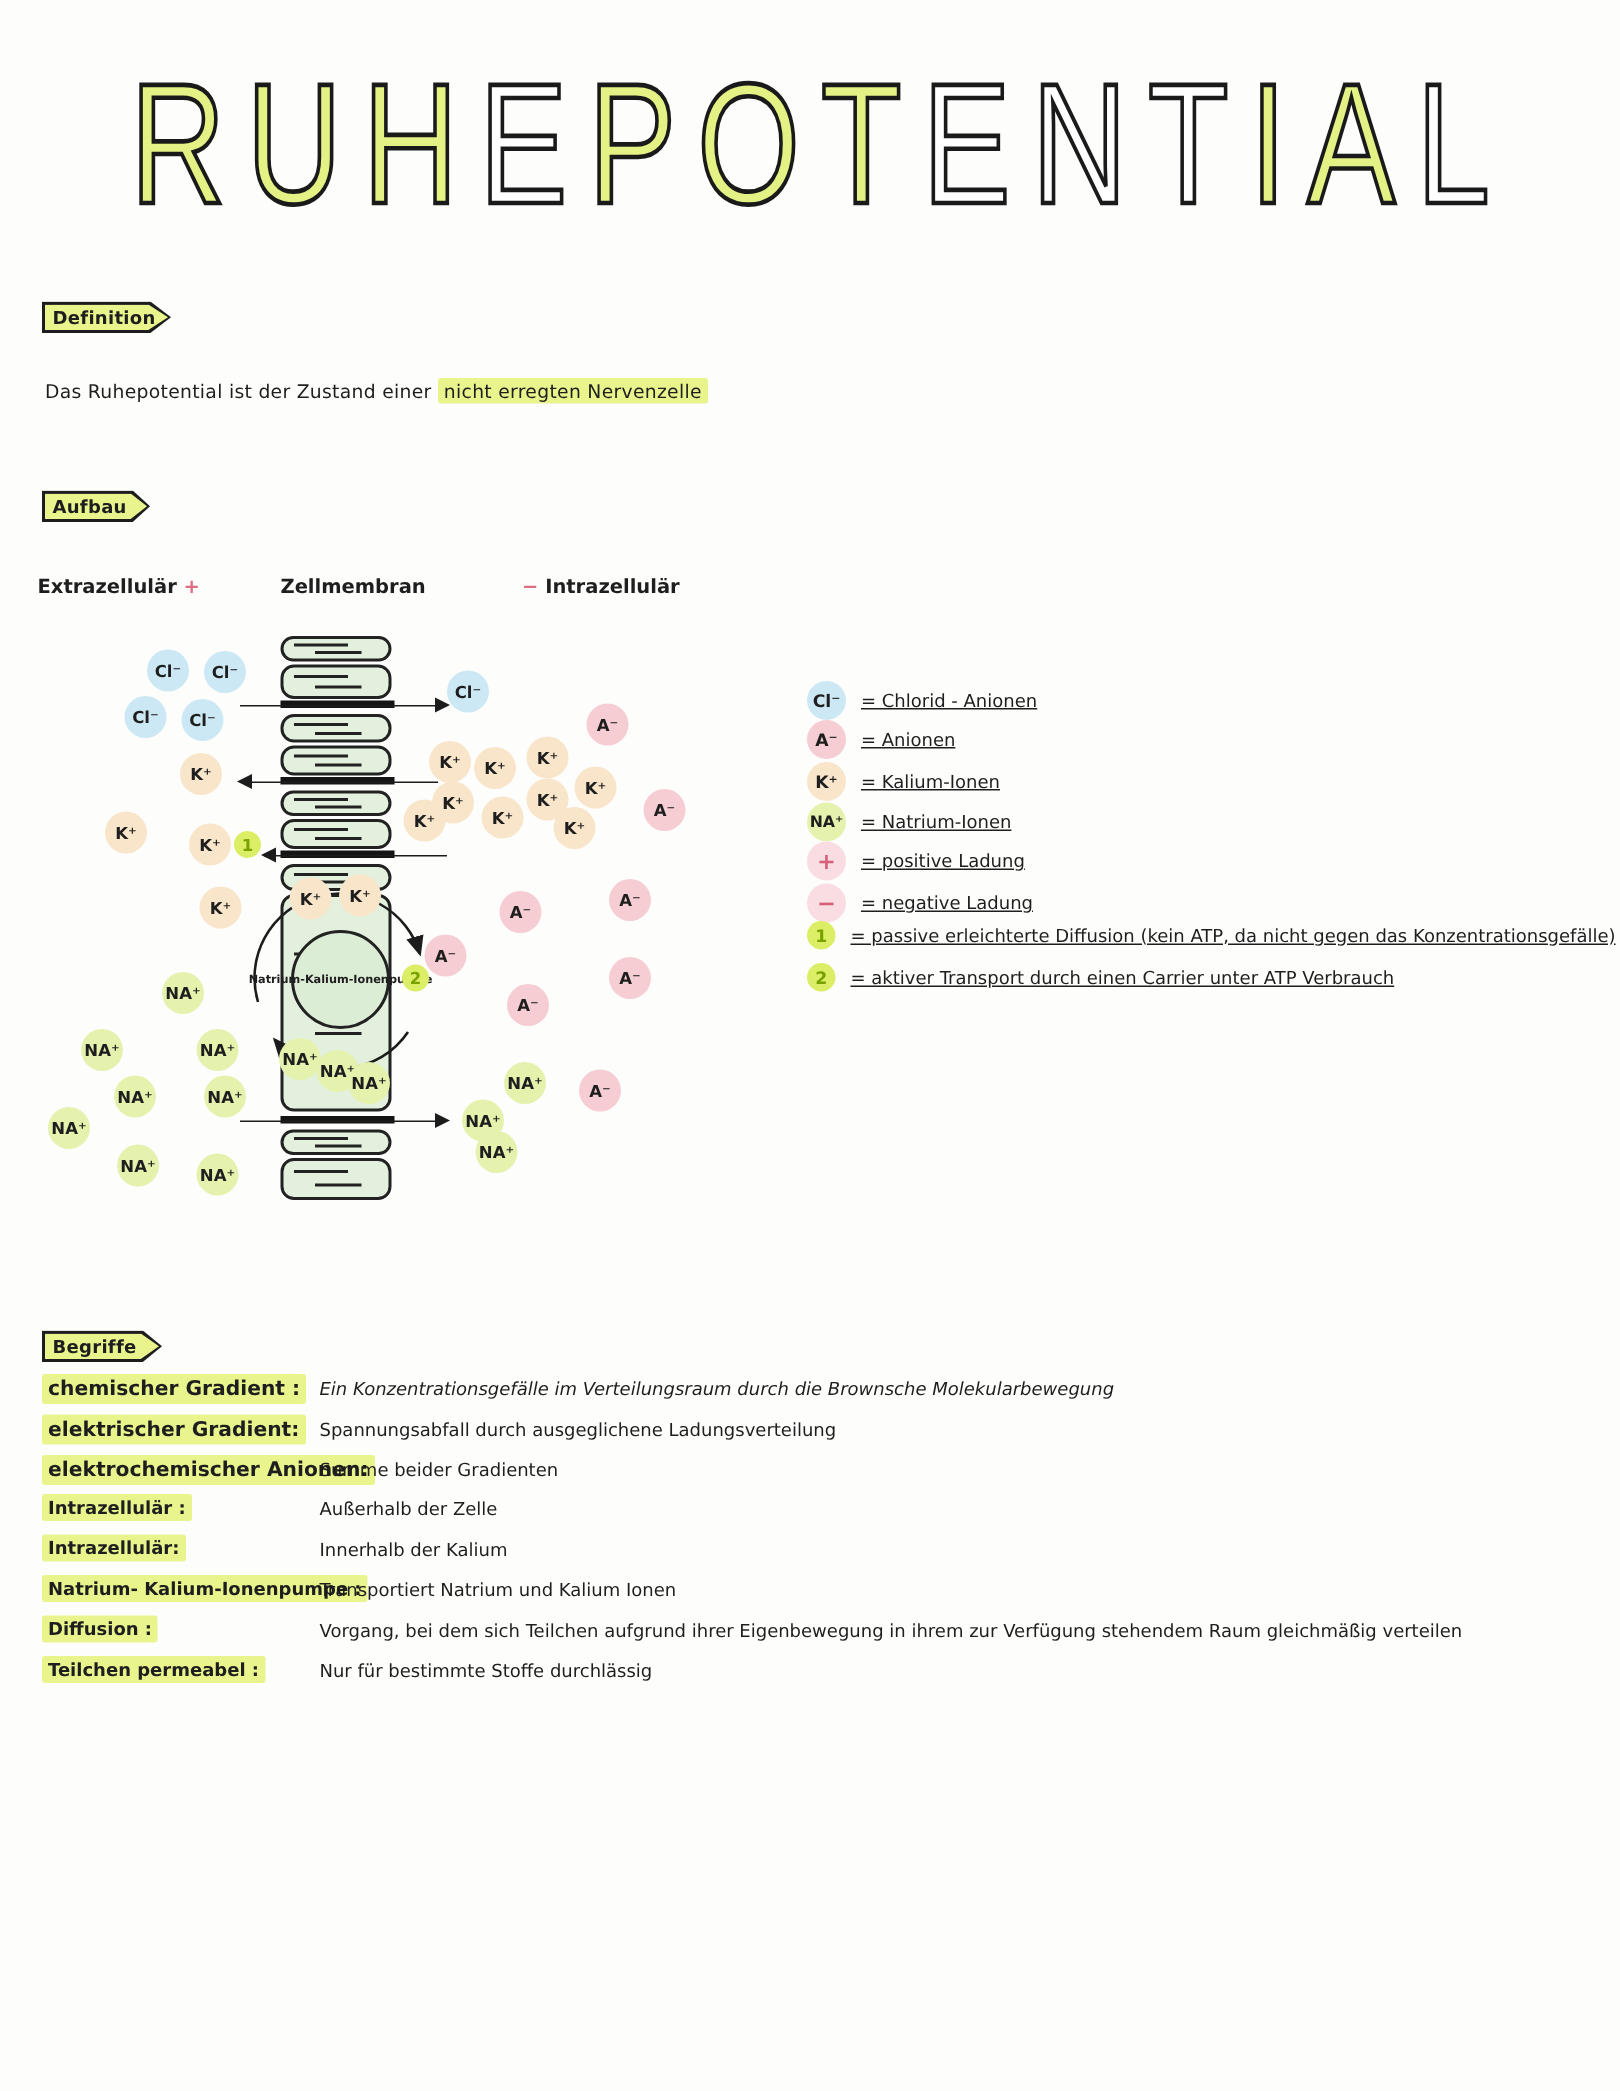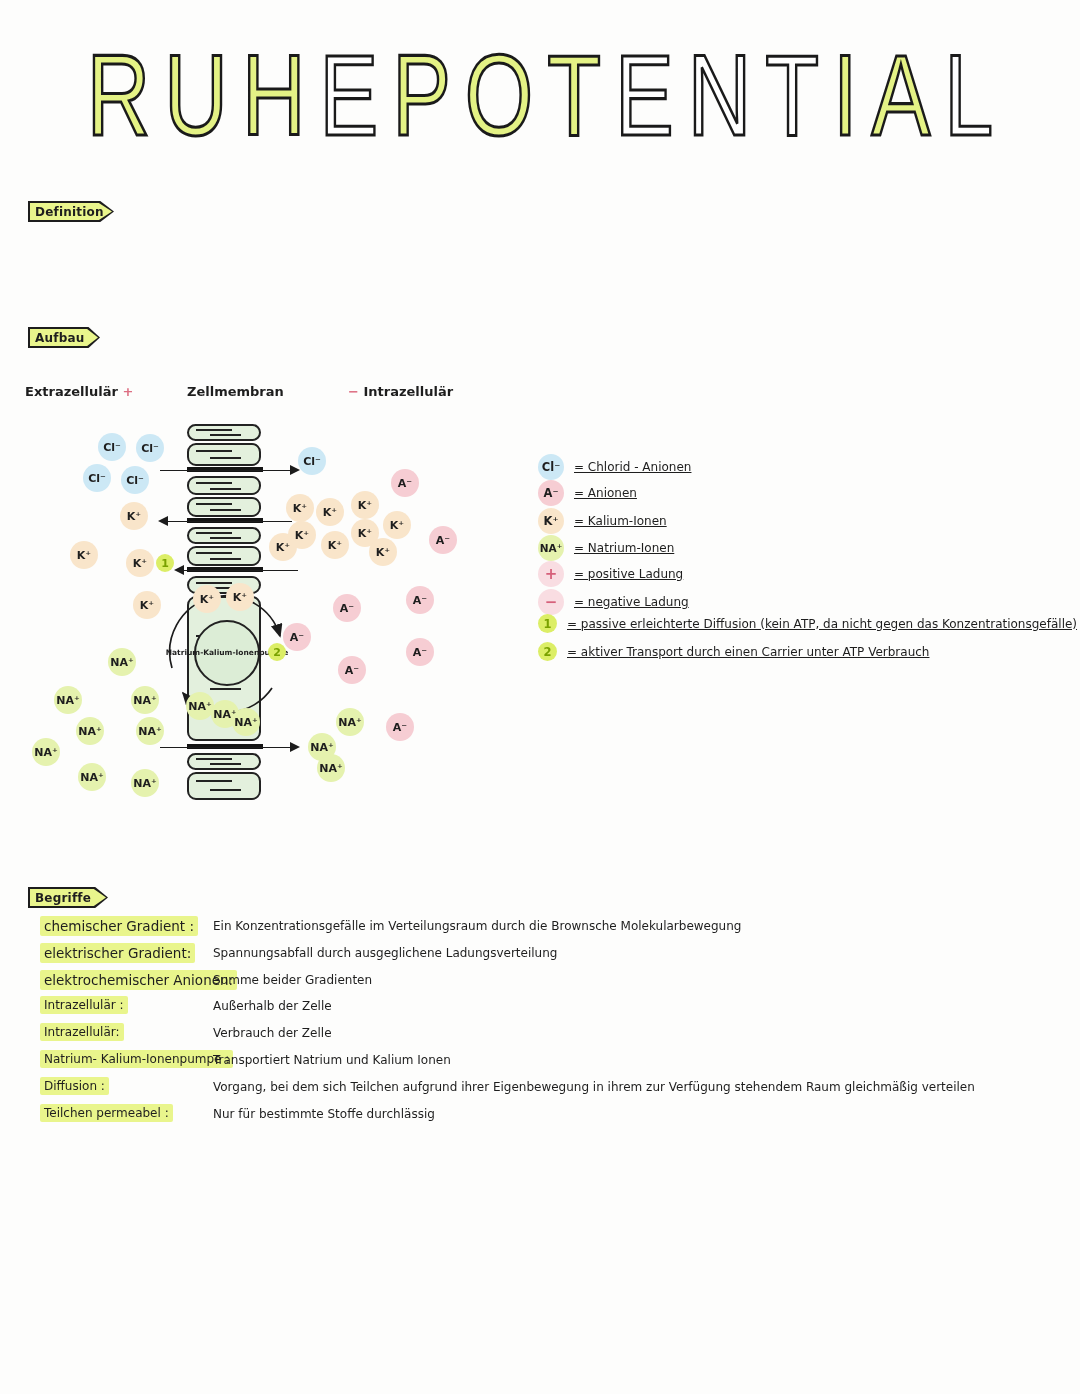--- a/index.html
+++ b/index.html
@@ -71,21 +71,21 @@
   .leg-icon{width:26px; height:26px; border-radius:50%; flex:0 0 26px;
     display:flex; align-items:center; justify-content:center; font-size:11.5px; font-weight:bold;}
   .leg-icon.cl{background:#cce8f5;}
   .leg-icon.a{background:#f6cdd3;}
   .leg-icon.k{background:#f9e5ca;}
   .leg-icon.na{background:#e5f2ae; font-size:10.5px;}
   .leg-icon.plus,.leg-icon.minus{background:#f9dde2; color:#d6607a; font-size:15px;}
   .leg-icon.step1,.leg-icon.step2{background:#dcee66; color:#79a100; width:19px;height:19px;flex:0 0 19px;}
   .leg-text{font-size:12px; white-space:nowrap;text-decoration:underline;}
   
-  .beg-term{position:absolute; left:40px; white-space:nowrap; font-weight:normal;}
+  .beg-term{position:absolute; left:28px; white-space:nowrap; font-weight:bold;}
   .beg-term .hl{padding:2px 4px;}
   .beg-def{position:absolute; left:213px; font-size:12px; white-space:nowrap;}
 </style>
 </head>
 <body>
 
 <div id="page">
 
   <h1 id="title">
       <span class="f1">R</span>
@@ -102,20 +102,24 @@
       <span class="f1">A</span>
       <span class="f0">L</span>
     </h1>
 
   <div class="banner" style="left:28px; top:201px; width:86px;">
     <div class="outer"></div>
     <div class="inner">
         <span>Definition</span>
       </div>
   </div>
+  <p class="bodytext" style="left:30px; top:240px;">
+    <span>Das Ruhepotential ist der  Zustand  einer</span>
+    <span class="hl">nicht erregten  Nervenzelle</span>
+  </p>
 
   <div class="banner" style="left:28px; top:327px; width:72px;">
     <div class="outer"></div>
     <div class="inner">
         <span>Aufbau</span>
       </div>
   </div>
 
   <div class="axis-label" style="left:25px; top:384px;">
     <span>Extrazellulär</span>
@@ -254,29 +258,29 @@
     </div>
 
   <div class="banner" style="left:28px; top:887px; width:80px;">
     <div class="outer"></div>
     <div class="inner">
         <span>Begriffe</span>
       </div>
   </div>
   <div id="begriffe">
       <div class="beg-term" style="top: 918px; font-size: 13.5px;"><span class="hl">chemischer Gradient :</span></div>
-      <div class="beg-def" style="top: 919px;">Ein Konzentrationsgefälle  im Verteilungsraum durch die  Brownsche  Molekularbewegung</div>
+      <div class="beg-def" style="top: 919px; font-style: italic;">Ein Konzentrationsgefälle  im Verteilungsraum durch die  Brownsche  Molekularbewegung</div>
       <div class="beg-term" style="top: 945px; font-size: 13.5px;"><span class="hl">elektrischer Gradient:</span></div>
       <div class="beg-def" style="top: 946px;">Spannungsabfall  durch   ausgeglichene  Ladungsverteilung</div>
       <div class="beg-term" style="top: 972px; font-size: 13.5px;"><span class="hl">elektrochemischer Anionen:</span></div>
       <div class="beg-def" style="top: 973px;">Summe  beider  Gradienten</div>
       <div class="beg-term" style="top: 998px; font-size: 12px;"><span class="hl">Intrazellulär :</span></div>
       <div class="beg-def" style="top: 999px;">Außerhalb der  Zelle</div>
       <div class="beg-term" style="top: 1025px; font-size: 12px;"><span class="hl">Intrazellulär:</span></div>
-      <div class="beg-def" style="top: 1026px;">Verbrauch der Zelle</div>
+      <div class="beg-def" style="top: 1026px;">Innerhalb der Kalium</div>
       <div class="beg-term" style="top: 1052px; font-size: 12px;"><span class="hl">Natrium- Kalium-Ionenpumpe :</span></div>
       <div class="beg-def" style="top: 1053px;">Transportiert  Natrium  und  Kalium Ionen</div>
       <div class="beg-term" style="top: 1079px; font-size: 12px;"><span class="hl">Diffusion :</span></div>
       <div class="beg-def" style="top: 1080px;">Vorgang, bei dem sich Teilchen  aufgrund  ihrer  Eigenbewegung  in ihrem zur Verfügung  stehendem  Raum  gleichmäßig verteilen</div>
       <div class="beg-term" style="top: 1106px; font-size: 12px;"><span class="hl">Teilchen  permeabel :</span></div>
       <div class="beg-def" style="top: 1107px;">Nur für bestimmte  Stoffe  durchlässig</div>
     </div>
 
 </div>
 

